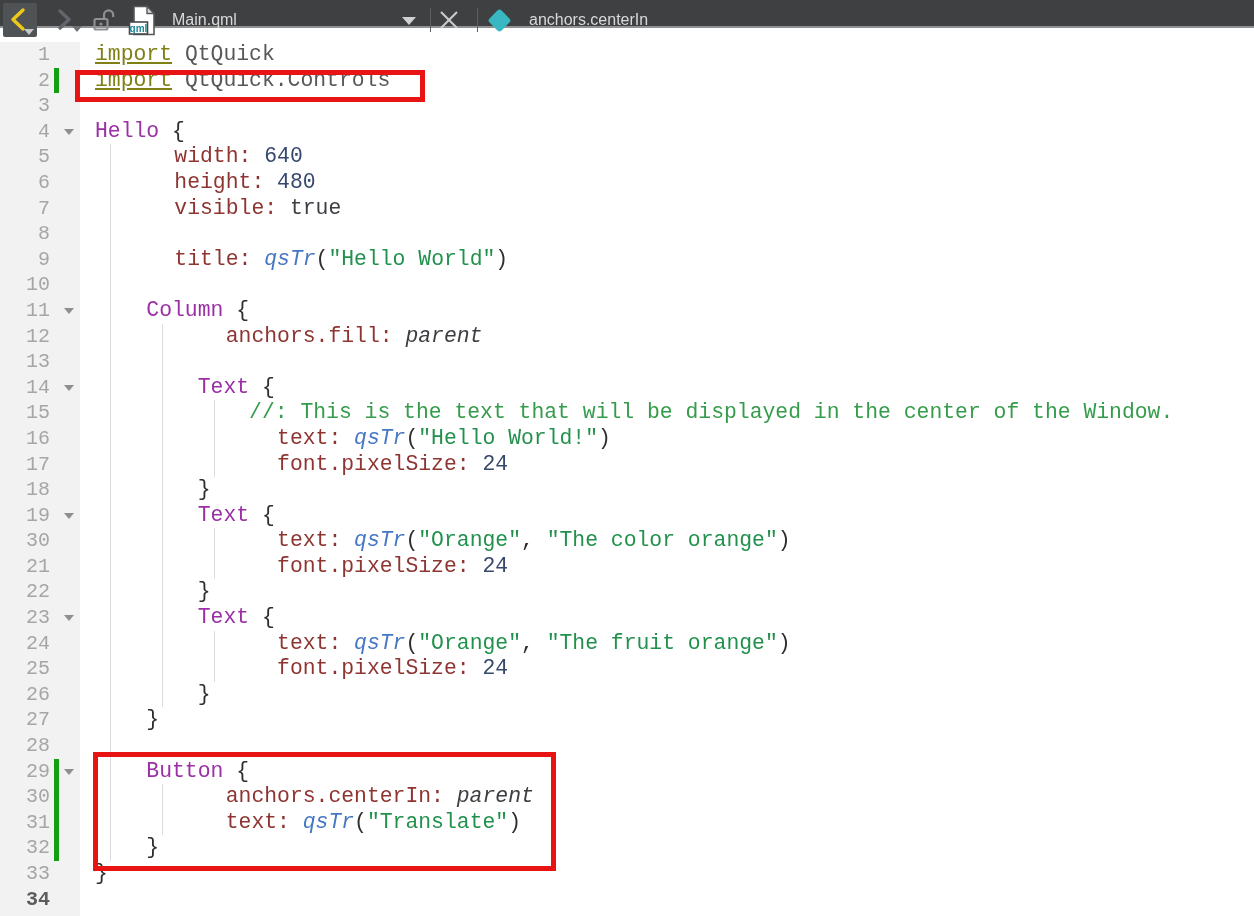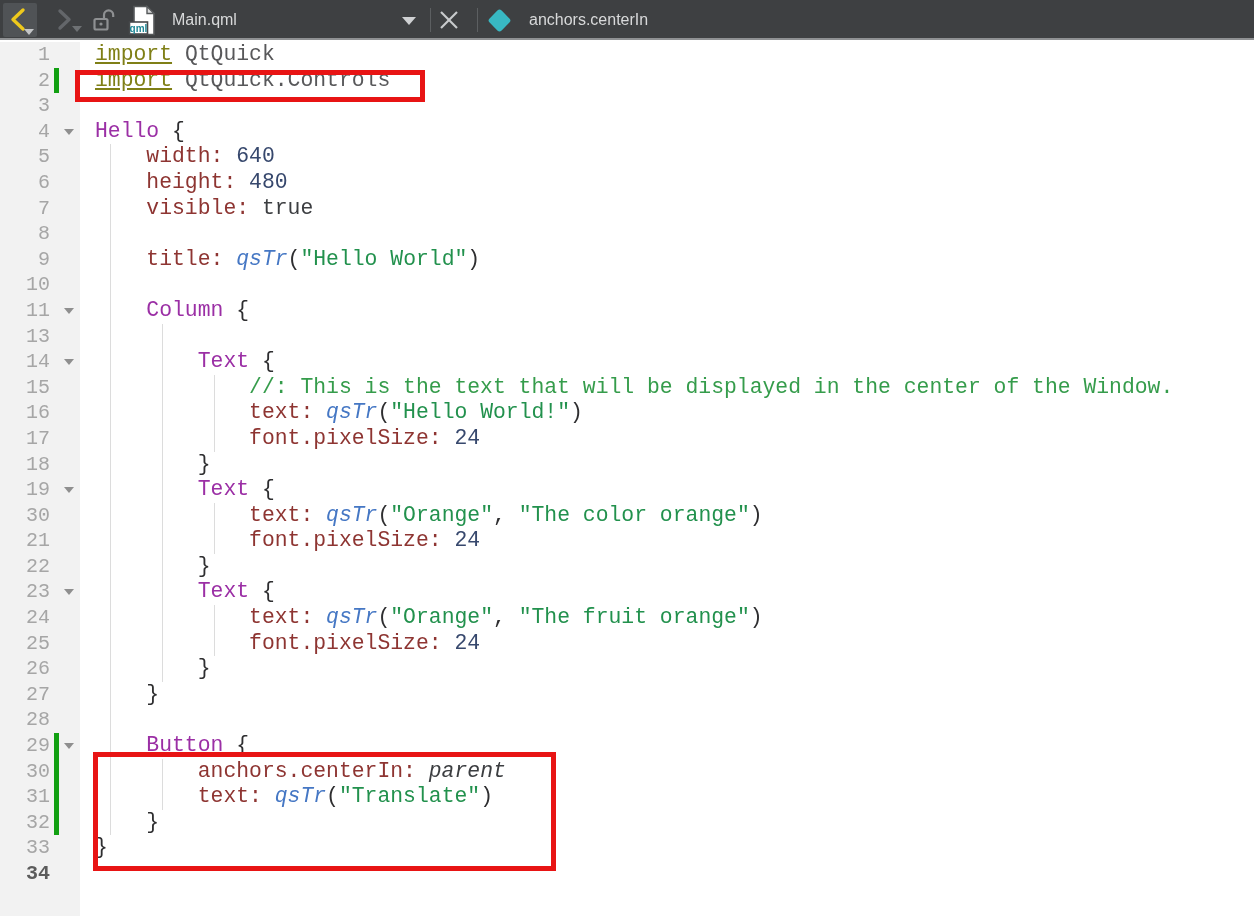--- a/index.html
+++ b/index.html
@@ -1,20 +1,20 @@
 <!DOCTYPE html>
 <html><head>
 <meta charset="utf-8">
 <style>
   html,body{margin:0;padding:0;background:#ffffff;}
   #screen{position:relative;width:1254px;height:916px;overflow:hidden;background:#ffffff;
           font-family:"Liberation Sans",sans-serif;}
 
   
-  .toolbar{position:absolute;left:0;top:0;width:100%;height:40px;background:#3e4042;
+  .toolbar{position:absolute;left:0;top:0;width:100%;height:28px;background:#3e4042;
            border-bottom:2px solid #8f9193;box-sizing:border-box;}
   .toolbar *{position:absolute;}
   .navbtn{width:34px;height:34px;left:3px;top:3px;background:#505356;border-radius:2px;}
   .navbtn svg{position:absolute;left:4px;top:3px;}
   .caret-sm{width:0;height:0;border-left:5px solid transparent;border-right:5px solid transparent;}
   .back-caret{left:21px;top:26px;border-top:6px solid #c3c5c7;}
   .fwd-wrap{left:50px;top:3px;width:34px;height:34px;}
   .fwd-caret{left:22px;top:23px;border-top:6px solid #6e7174;}
   .lock-wrap{left:92px;top:7px;width:24px;height:26px;}
   .qmlicon{left:128px;top:5px;width:30px;height:31px;}
@@ -44,21 +44,21 @@
   .tri{position:absolute;left:5px;top:10px;width:0;height:0;
        border-left:5px solid transparent;border-right:5px solid transparent;
        border-top:6px solid #8f8f8f;}
   .code{flex:1 1 auto;position:relative;margin-left:15px;
         font-family:"Liberation Mono",monospace;font-size:21.4px;line-height:25.6px;}
   .code .gd{position:absolute;top:0;bottom:0;width:1px;background:#dcdcdc;}
   .toks{position:relative;white-space:pre;text-align:right;}
   .tk-kw{color:#7f7f16;text-decoration:underline;}
   .tk-mod{color:#58585a;}
   .tk-type{color:#9b2fa5;}
-  .tk-prop{color:#8e3532;}
+  .tk-prop{color:#8e3532;margin-left:28px;}
   .tk-num{color:#37486d;}
   .tk-pl{color:#3c3e41;}
   .tk-it{color:#3c3e41;font-style:italic;}
   .tk-cm{color:#359c4b;}
   .tk-fn{color:#4577c4;font-style:italic;}
   .tk-st{color:#22914d;}
   .tk-pu{color:#2e2e30;}
 
   
   .redbox{position:absolute;border:5px solid #e81414;box-sizing:border-box;pointer-events:none;}
@@ -187,20 +187,26 @@
         </div>
         <div class="line">
           <span class="ln">11</span>
           <span class="chbar"></span>
           <span class="fold">
             <i class="tri"></i>
           </span>
           <div class="code"><i class="gd" style="left: 15px;"></i><span class="toks"><span class="tk-pl">    </span><span class="tk-type">Column</span><span class="tk-pu"> {</span></span></div>
         </div>
         <div class="line">
+          <span class="ln">12</span>
+          <span class="chbar"></span>
+          <span class="fold"></span>
+          <div class="code"><i class="gd" style="left: 15px;"></i><i class="gd" style="left: 67px;"></i><span class="toks"><span class="tk-pl">        </span><span class="tk-prop">anchors.fill:</span><span class="tk-pl"> </span><span class="tk-it">parent</span></span></div>
+        </div>
+        <div class="line">
           <span class="ln">13</span>
           <span class="chbar"></span>
           <span class="fold"></span>
           <div class="code"><i class="gd" style="left: 15px;"></i><i class="gd" style="left: 67px;"></i></div>
         </div>
         <div class="line">
           <span class="ln">14</span>
           <span class="chbar"></span>
           <span class="fold">
             <i class="tri"></i>

